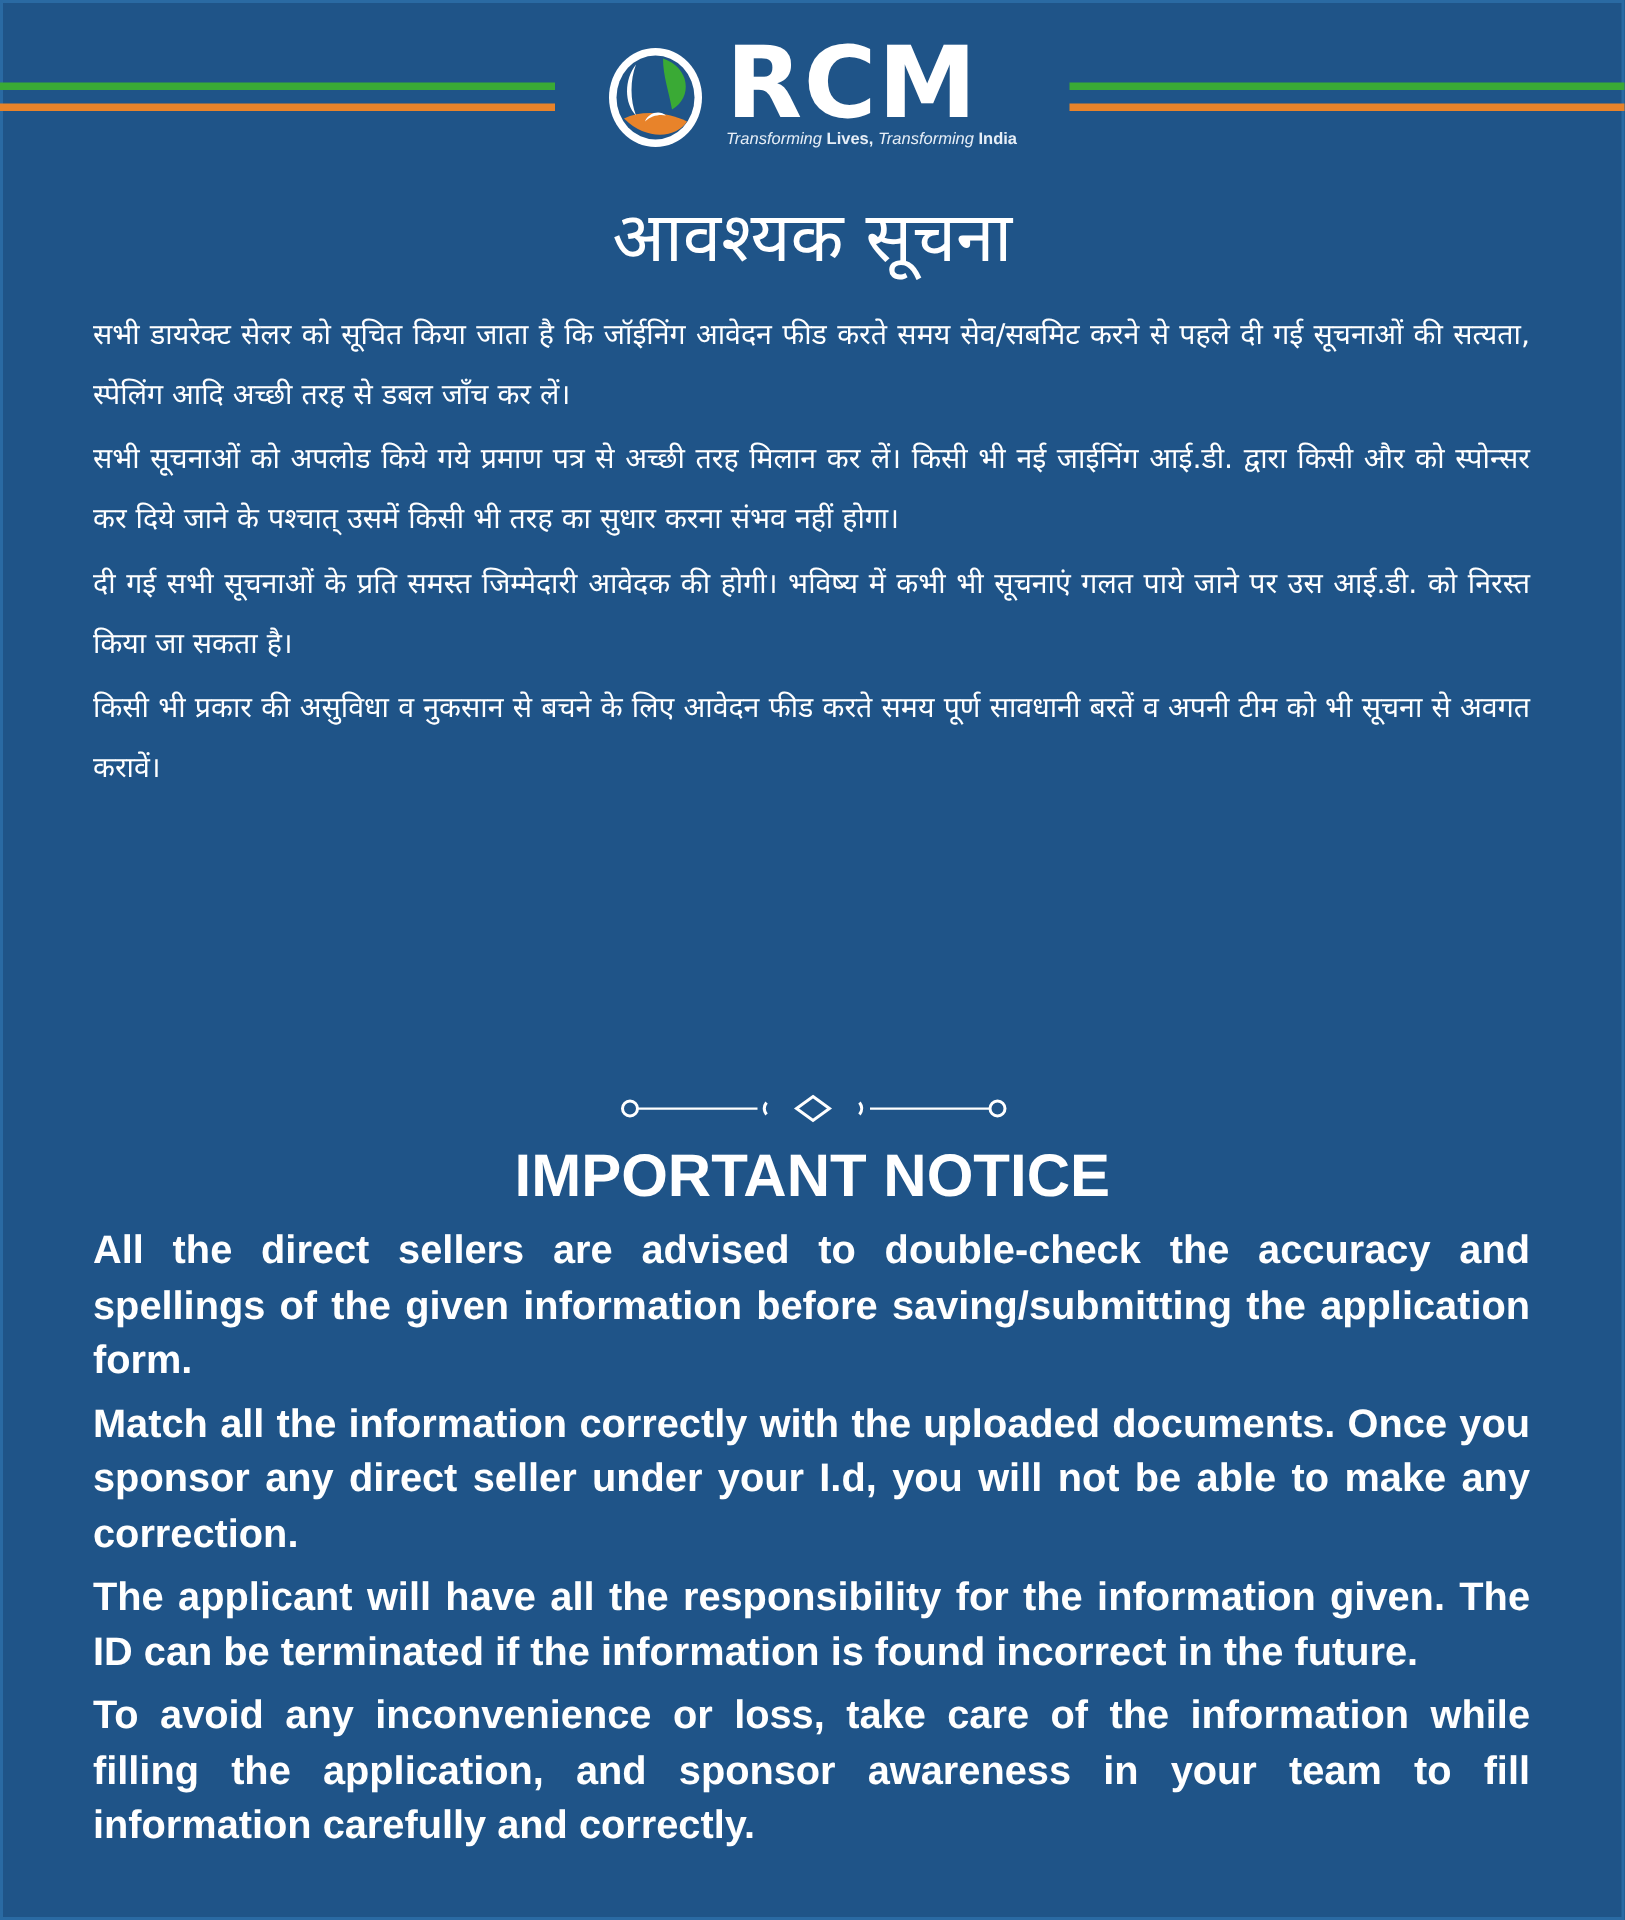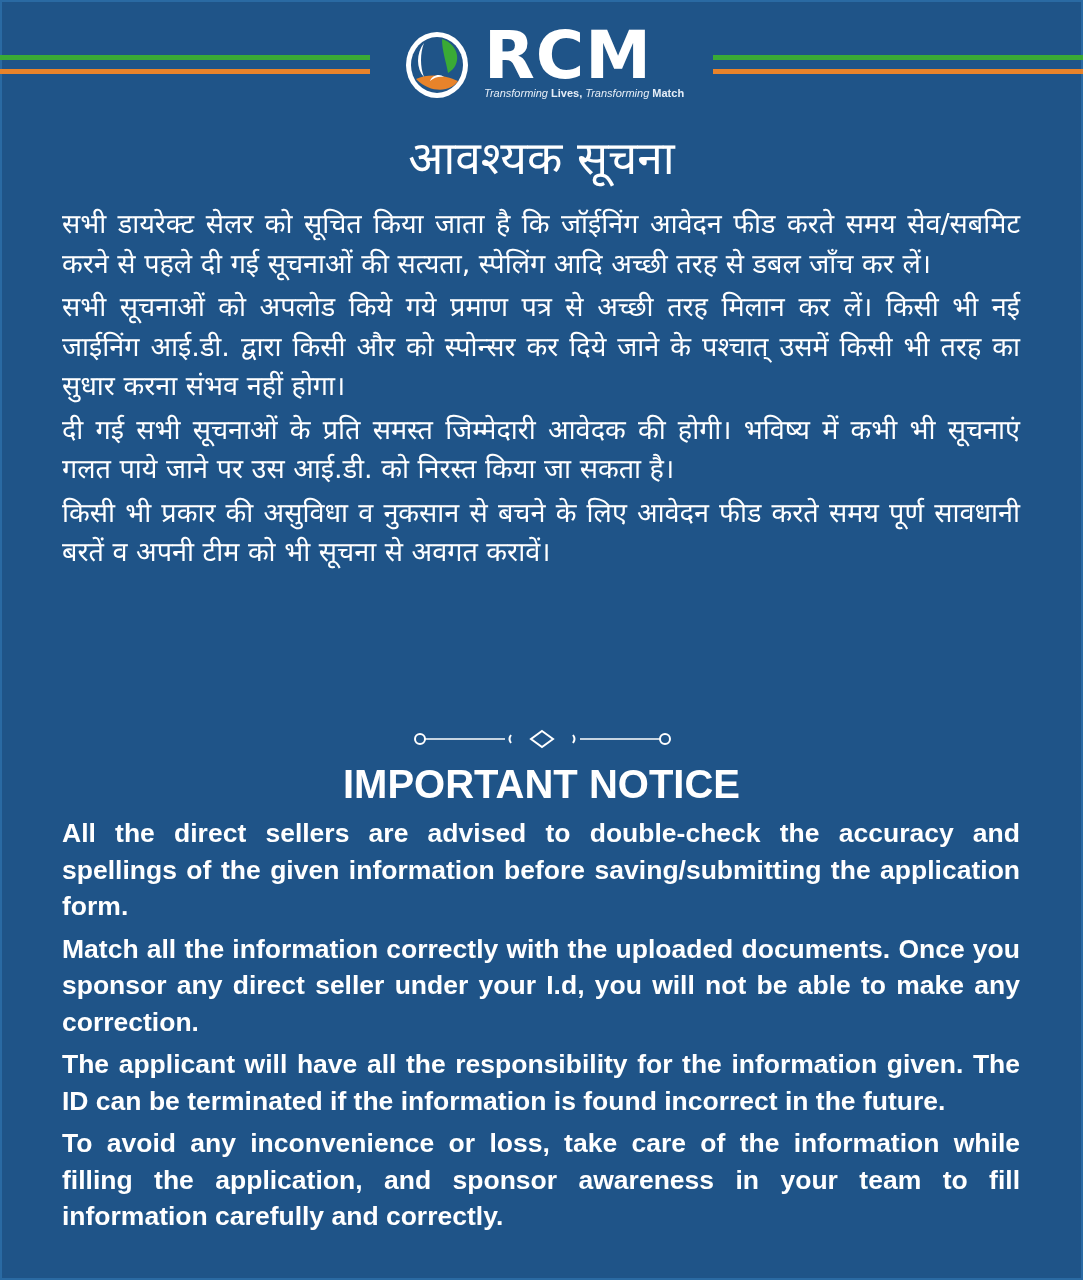--- a/index.html
+++ b/index.html
@@ -18,21 +18,21 @@
   .stripe.green { top:0; background:#3aaa35; }
   .stripe.orange { top:14px; background:#e8832a; }
 
   .logo { position:absolute; left:402px; top:27px; width:280px; height:76px; }
   .logo-mark { position:absolute; left:0; top:2px; width:70px; height:70px; }
   .logo-word { position:absolute; left:82px; top:-6px; font-size:66px; font-weight:bold; letter-spacing:1px; line-height:70px; font-family:"DejaVu Sans", sans-serif; }
   .logo-tag { position:absolute; left:82px; top:60px; font-size:11px; white-space:nowrap; color:#e6eef7; font-style:italic; }
   .logo-tag b { font-style:normal; }
 
   .hi-title { position:absolute; top:125px; left:0; right:0; text-align:center; font-size:46px; font-weight:normal; font-family:"DejaVu Sans", sans-serif; }
-  .hi-body { position:absolute; left:62px; width:958px; top:204px; font-family:"DejaVu Sans", sans-serif; font-size:27px; line-height:39.5px; text-align:justify; }
+  .hi-body { position:absolute; left:62px; width:958px; top:204px; font-family:"DejaVu Sans", sans-serif; font-size:19px; line-height:39.5px; text-align:justify; }
   .hi-body p { margin:0 0 4px 0; }
 
   .divider { position:absolute; left:410px; top:728px; width:265px; height:22px; }
 
   .en-title { position:absolute; top:762px; left:0; right:0; text-align:center; font-size:40px; font-weight:bold; }
   .en-body { position:absolute; left:62px; width:958px; top:815px; font-size:26.5px; line-height:36.5px; font-weight:bold; text-align:justify; }
   .en-body p { margin:0 0 6px 0; }
 </style>
 </head>
 <body>
@@ -51,21 +51,21 @@
 <div class="logo">
   <svg class="logo-mark" viewBox="0 0 70 70">
     <ellipse cx="35" cy="36" rx="31" ry="33" fill="#ffffff"></ellipse>
     <ellipse cx="35" cy="36" rx="26" ry="28" fill="#1f5488"></ellipse>
     <path d="M40 10 C58 16 60 36 46 44 C44 32 40 22 40 10 Z" fill="#3aaa35"></path>
     <path d="M14 50 C26 44 44 46 56 52 C50 62 30 66 14 50 Z" fill="#e8832a"></path>
     <path d="M22 14 C14 24 14 40 22 48 C18 38 18 24 22 14 Z" fill="#ffffff"></path>
     <path d="M28 52 C30 46 38 44 42 48 C38 47 32 48 28 52 Z" fill="#ffffff"></path>
   </svg>
   <div class="logo-word">RCM</div>
-  <div class="logo-tag"><span>Transforming </span><b>Lives,</b><span> Transforming </span><b>Match</b></div>
+  <div class="logo-tag"><span>Transforming </span><b>Lives,</b><span> Transforming </span><b>India</b></div>
 </div>
 
 <div class="hi-title">आवश्यक सूचना</div>
 
 <div class="hi-body">
   <p>सभी डायरेक्ट सेलर को सूचित किया जाता है कि जॉईनिंग आवेदन फीड करते समय सेव/सबमिट करने से पहले दी गई सूचनाओं की सत्यता, स्पेलिंग आदि अच्छी तरह से डबल जाँच कर लें।</p>
   <p>सभी सूचनाओं को अपलोड किये गये प्रमाण पत्र से अच्छी तरह मिलान कर लें। किसी भी नई जाईनिंग आई.डी. द्वारा किसी और को स्पोन्सर कर दिये जाने के पश्चात् उसमें किसी भी तरह का सुधार करना संभव नहीं होगा।</p>
   <p>दी गई सभी सूचनाओं के प्रति समस्त जिम्मेदारी आवेदक की होगी। भविष्य में कभी भी सूचनाएं गलत पाये जाने पर उस आई.डी. को निरस्त किया जा सकता है।</p>
   <p>किसी भी प्रकार की असुविधा व नुकसान से बचने के लिए आवेदन फीड करते समय पूर्ण सावधानी बरतें व अपनी टीम को भी सूचना से अवगत करावें।</p>
 </div>

